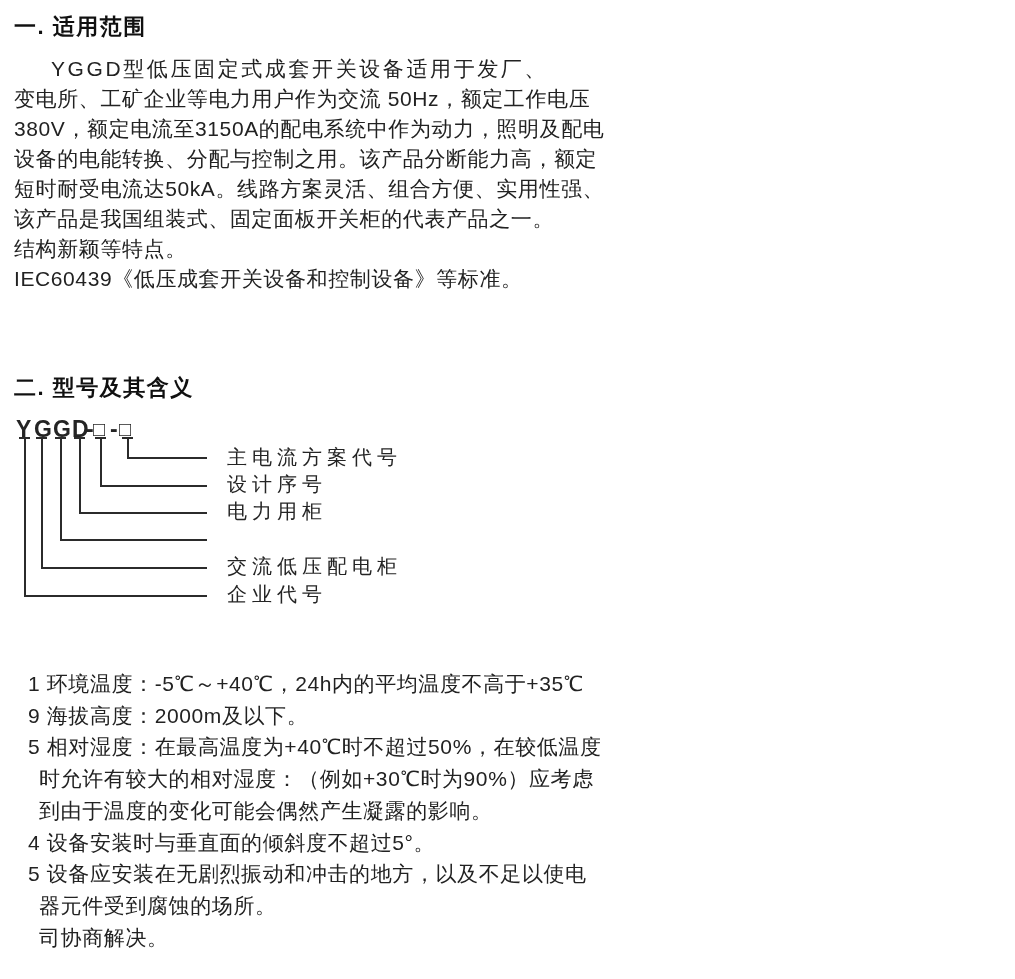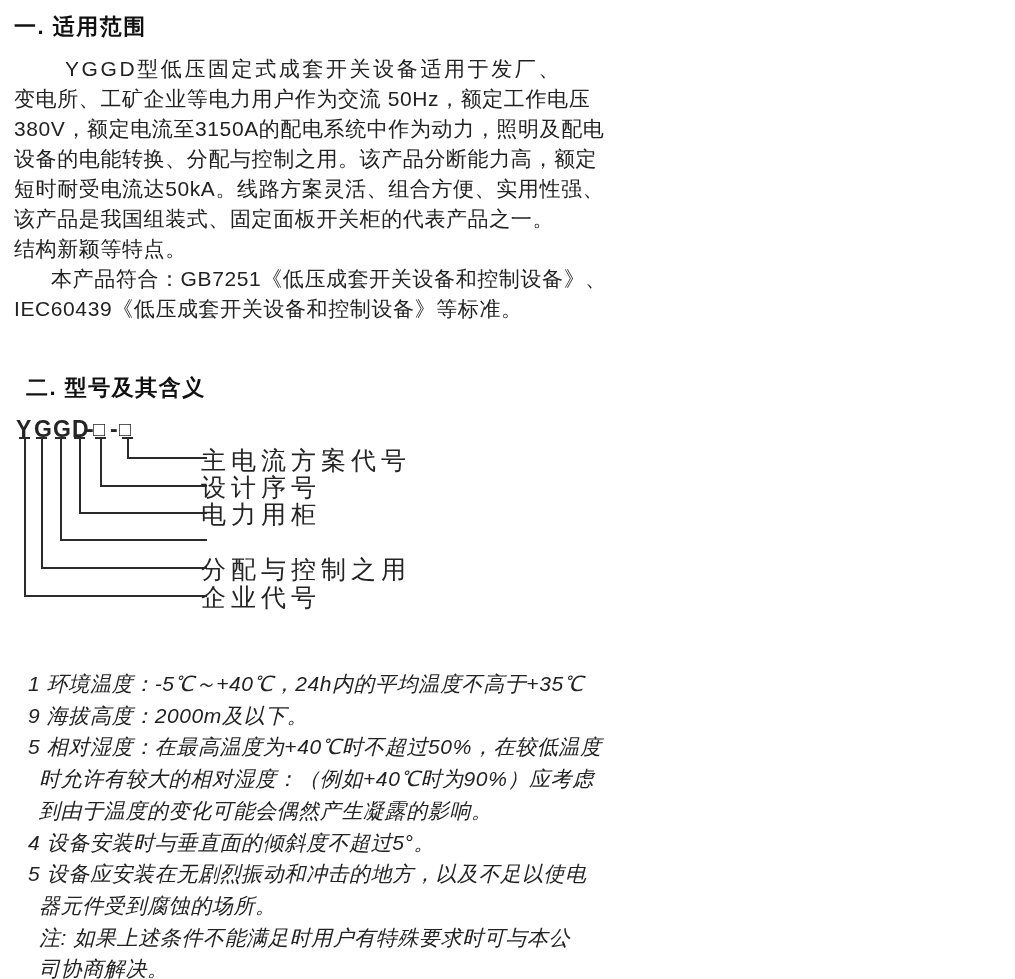--- a/index.html
+++ b/index.html
@@ -6,68 +6,67 @@
   body {
     width:1015px; height:979px; background:#ffffff;
     font-family:"Liberation Sans", sans-serif;
     color:#1d1d1d; overflow:hidden;
   }
   .page { position:relative; width:1015px; height:840px; background:#ffffff; }
 
   
   .h { position:absolute; font-weight:700; font-size:22px; letter-spacing:1.5px; color:#101010; white-space:nowrap; }
   #h1 { left:14px; top:12px; }
-  #h2 { left:26px; top:373px; }
+  #h2 { left:14px; top:373px; }
   #h3 { left:14px; top:628px; }
 
   
   .body1 { position:absolute; left:14px; top:54px; width:548px; font-size:21px; line-height:30px; letter-spacing:0.6px; color:#222; }
   .body1 .ln { white-space:nowrap; }
   .body1 .ind { text-indent:37px; }
-  .body1 .spread { letter-spacing:2.6px;text-align:right; }
+  .body1 .spread { letter-spacing:2.6px; }
 
   
   .body3 { position:absolute; left:28px; top:668px; width:552px; font-size:21px; line-height:31.7px; letter-spacing:0.6px; color:#222; }
-  .body3 .ln { white-space:nowrap;font-style:italic; }
+  .body3 .ln { white-space:nowrap; }
   .body3 .cont { margin-left:11px; }
 
   
   .diagram { position:absolute; left:0; top:410px; width:560px; height:215px; }
   .mchar { position:absolute; top:6px; font-size:23px; font-weight:600; color:#242424; }
   .mc0{left:16px}.mc1{left:34px}.mc2{left:53px}.mc3{left:72px}
   .mc4{left:86px}.mc6{left:110px}
   .mc5{left:93px}.mc7{left:119px}
   .mc5,.mc7{font-size:20px; top:8px; font-weight:500;}
   .cap { position:absolute; top:27px; width:11px; height:2px; background:#2b2b2b; }
   .cap0{left:19px}.cap1{left:36px}.cap2{left:55px}.cap3{left:74px}.cap4{left:95px}.cap5{left:122px}
   .conn { position:absolute; top:29px; border-left:2px solid #2b2b2b; border-bottom:2px solid #2b2b2b; }
   .conn0{left:127px; width:78px;  height:18px}
   .conn1{left:100px; width:105px; height:46px}
   .conn2{left:79px;  width:126px; height:73px}
   .conn3{left:60px;  width:145px; height:100px}
   .conn4{left:41px;  width:164px; height:128px}
   .conn5{left:24px;  width:181px; height:156px}
-  .dlabel { position:absolute; left:201px; font-size:25px; letter-spacing:5px; white-space:nowrap; color:#242424;text-align:right; }
+  .dlabel { position:absolute; left:227px; font-size:20px; letter-spacing:5px; white-space:nowrap; color:#242424;text-align:right; }
   .dl0{top:34px}.dl1{top:61px}.dl2{top:88px}.dl3{top:115px}.dl4{top:143px}.dl5{top:171px}
 </style>
 </head>
 <body>
 
 <div class="page">
 
   <div id="h1" class="h">一. 适用范围</div>
   <div class="body1">
     <div class="ln ind spread">YGGD型低压固定式成套开关设备适用于发厂、</div>
     <div class="ln">变电所、工矿企业等电力用户作为交流 50Hz，额定工作电压</div>
     <div class="ln">380V，额定电流至3150A的配电系统中作为动力，照明及配电</div>
     <div class="ln">设备的电能转换、分配与控制之用。该产品分断能力高，额定</div>
     <div class="ln">短时耐受电流达50kA。线路方案灵活、组合方便、实用性强、</div>
     <div class="ln">该产品是我国组装式、固定面板开关柜的代表产品之一。</div>
     <div class="ln">结构新颖等特点。</div>
-    <div class="ln ind">本产品符合：GB7251《低压成套开关设备和控制设备》、</div>
     <div class="ln">IEC60439《低压成套开关设备和控制设备》等标准。</div>
   </div>
 
   <div id="h2" class="h">二. 型号及其含义</div>
   <div class="diagram">
     <span class="mchar mc0">Y</span>
     <span class="mchar mc1">G</span>
     <span class="mchar mc2">G</span>
     <span class="mchar mc3">D</span>
     <span class="mchar mc4">-</span>
@@ -85,30 +84,29 @@
     <div class="conn conn0"></div>
     <div class="conn conn1"></div>
     <div class="conn conn2"></div>
     <div class="conn conn3"></div>
     <div class="conn conn4"></div>
     <div class="conn conn5"></div>
 
     <div class="dlabel dl0">主电流方案代号</div>
     <div class="dlabel dl1">设计序号</div>
     <div class="dlabel dl2">电力用柜</div>
-    <div class="dlabel dl4">分配与控制之用</div>
+    <div class="dlabel dl4">交流低压配电柜</div>
     <div class="dlabel dl5">企业代号</div>
   </div>
 
   <div class="body3">
     <div class="ln">1 环境温度：-5℃～+40℃，24h内的平均温度不高于+35℃</div>
     <div class="ln">9 海拔高度：2000m及以下。</div>
     <div class="ln">5 相对湿度：在最高温度为+40℃时不超过50%，在较低温度</div>
-    <div class="ln cont">时允许有较大的相对湿度：（例如+40℃时为90%）应考虑</div>
+    <div class="ln cont">时允许有较大的相对湿度：（例如+30℃时为90%）应考虑</div>
     <div class="ln cont">到由于温度的变化可能会偶然产生凝露的影响。</div>
     <div class="ln">4 设备安装时与垂直面的倾斜度不超过5°。</div>
     <div class="ln">5 设备应安装在无剧烈振动和冲击的地方，以及不足以使电</div>
     <div class="ln cont">器元件受到腐蚀的场所。</div>
-    <div class="ln cont">注: 如果上述条件不能满足时用户有特殊要求时可与本公</div>
     <div class="ln cont">司协商解决。</div>
   </div>
 
 </div>
 
 </body></html>

